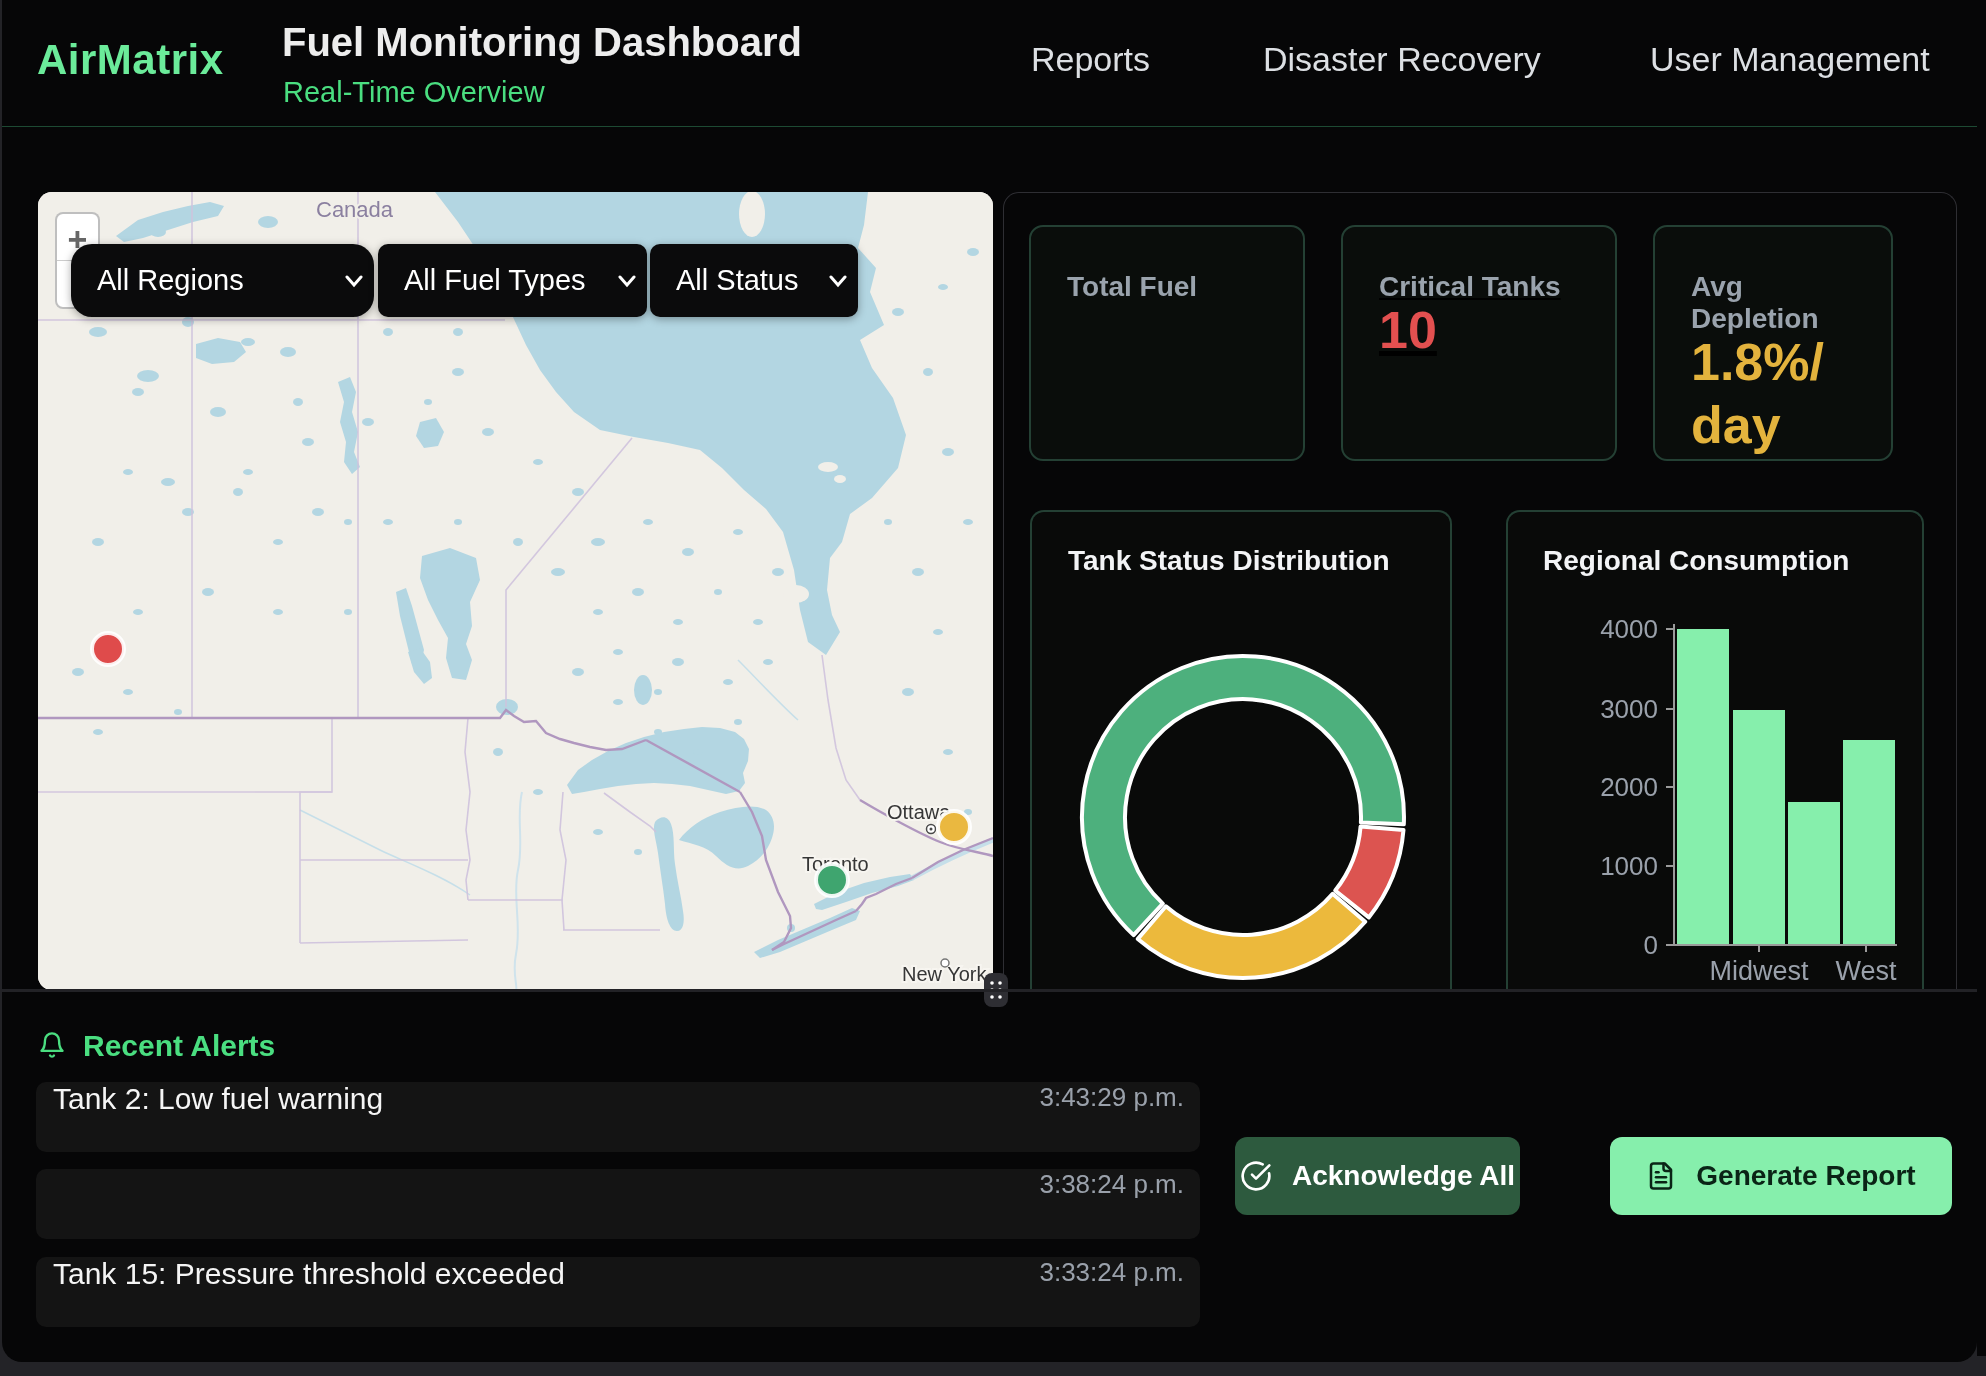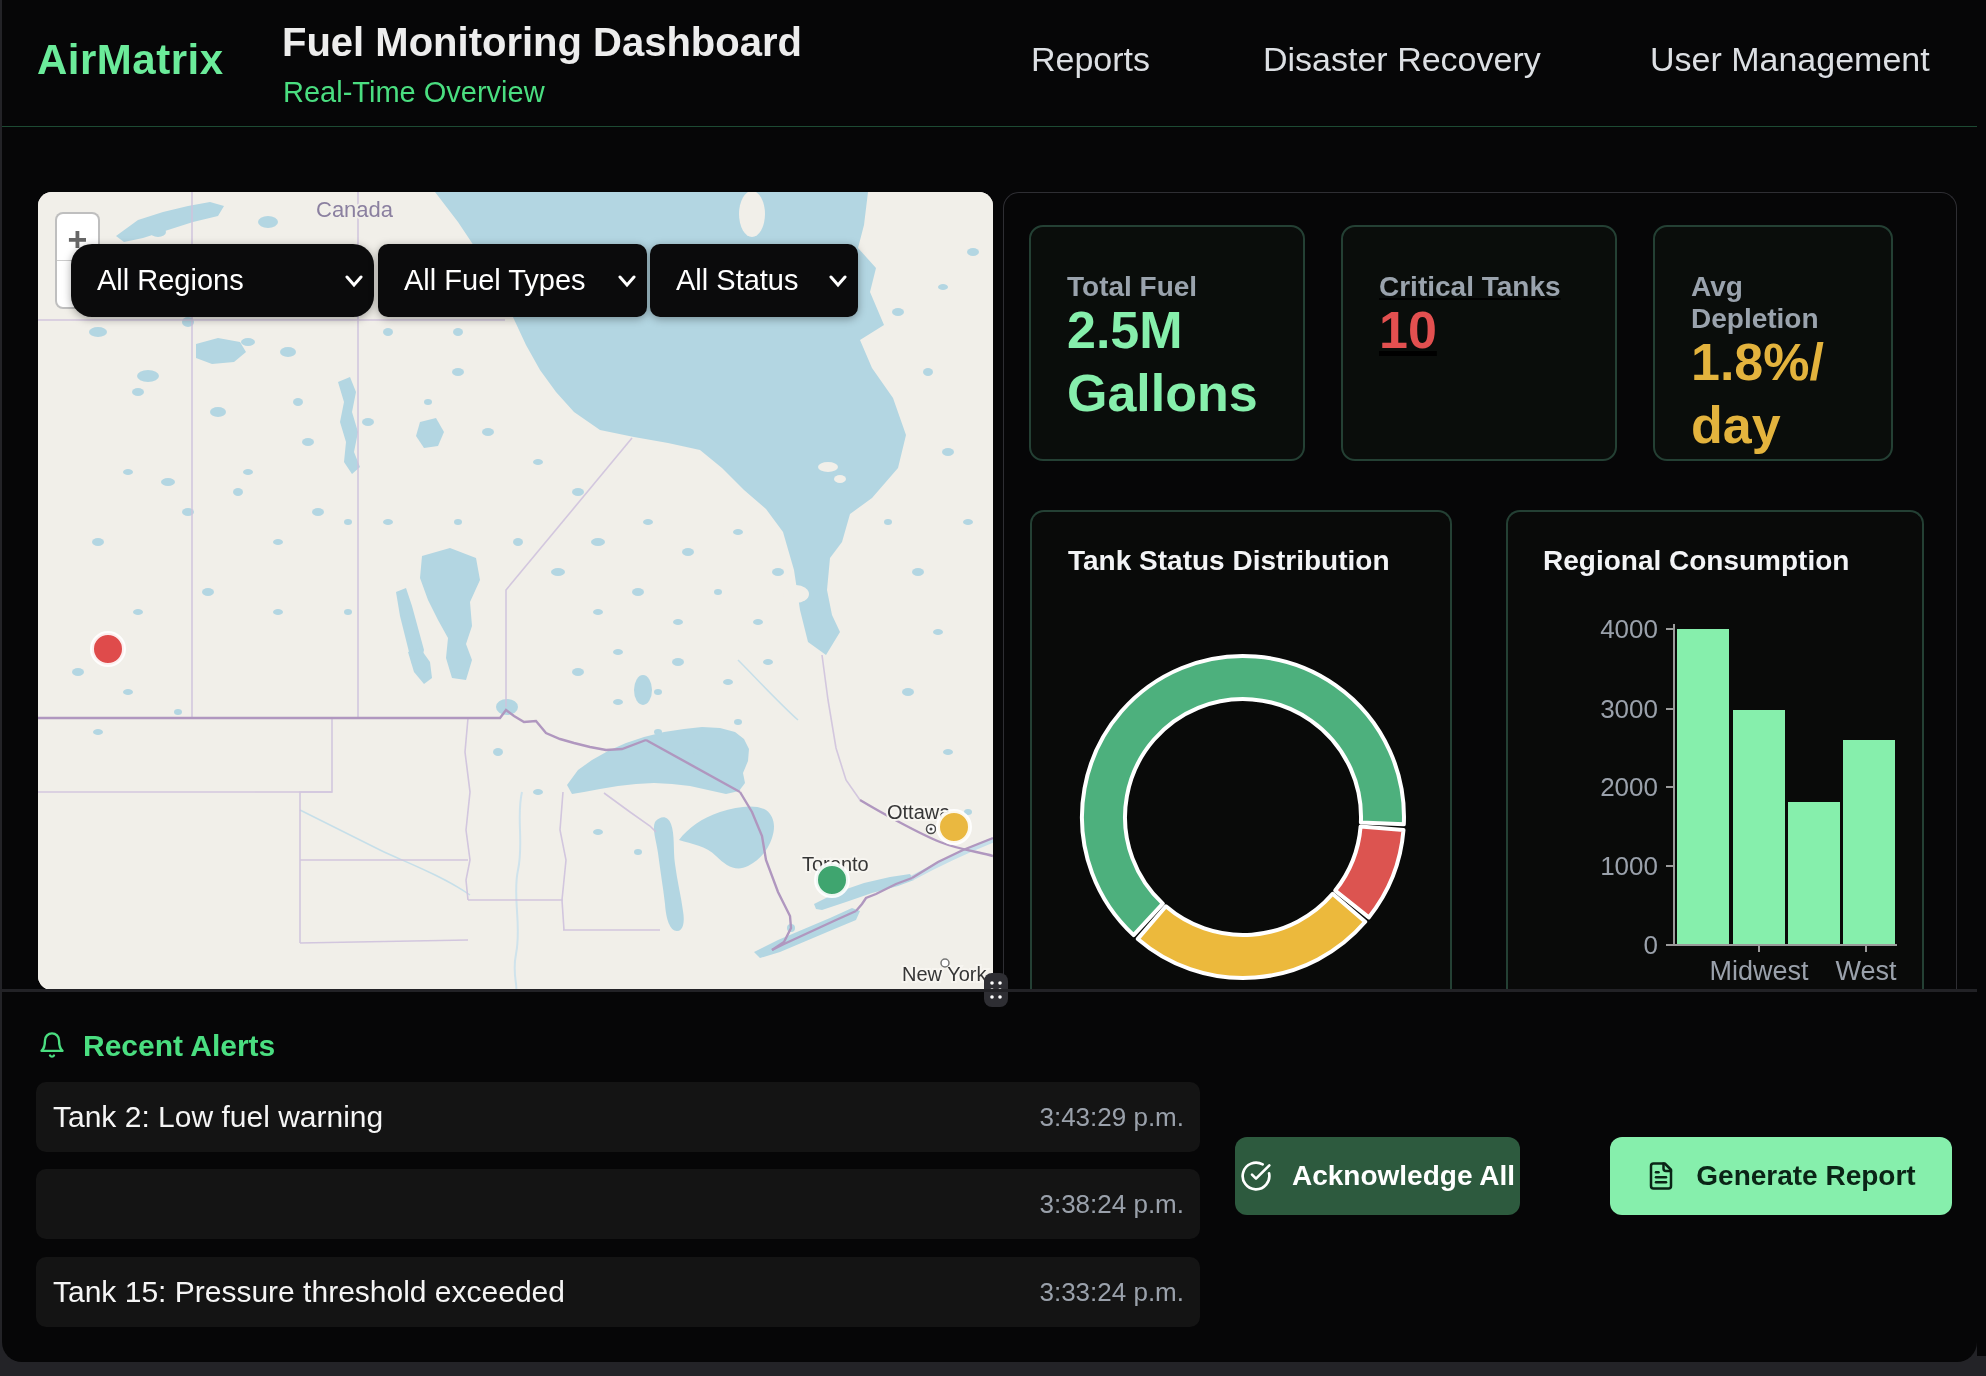--- a/index.html
+++ b/index.html
@@ -47,21 +47,21 @@
   #chart2 { left:1506px; width:418px; }
   .chart .ct { position:absolute; top:33px; font-size:28px; font-weight:700; color:#f3f4f6; }
   #chart1 .ct { left:36px; }
   #chart2 .ct { left:35px; }
   
   #handle { left:984px; top:973px; width:24px; height:34px; background:#2e2e33; border-radius:8px; }
   #divline { left:2px; top:989px; width:1975px; height:3px; background:#222226; }
   
   #alerttitle { left:83px; top:1029px; font-size:30px; font-weight:700; color:#4ade80; }
   .arow { left:36px; width:1164px; height:70px; background:#141414; border-radius:10px;
-    display:flex; align-items:center; padding:0 16px 0 17px; }
+    display:flex; align-items:flex-start; padding:0 16px 0 17px; }
   #arow1 { top:1082px; } #arow2 { top:1169px; } #arow3 { top:1257px; }
   .arow .msg { font-size:30px; color:#f5f5f5; }
   .arow .tm { margin-left:auto; font-size:26px; color:#9aa1ab; }
   .btn { top:1137px; height:78px; border-radius:12px; display:flex; align-items:center; justify-content:center; font-size:28px; font-weight:700; }
   #btn1 { left:1235px; width:285px; background:#2d5a3e; color:#fff; }
   #btn2 { left:1610px; width:342px; background:#86efac; color:#0a2416; }
   .btn svg { margin-right:20px; }
 </style>
 </head>
 <body>
@@ -259,21 +259,20 @@
         <path d="M2 3 L9 11 L16 3" stroke="#fff" stroke-width="3" fill="none" stroke-linecap="round"></path>
       </svg></div>
   <div class="abs dd" id="dd3">All Status<svg width="18" height="14" viewBox="0 0 18 14">
         <path d="M2 3 L9 11 L16 3" stroke="#fff" stroke-width="3" fill="none" stroke-linecap="round"></path>
       </svg></div>
 </div>
 
 <div class="abs" id="rpanel"></div>
 <div class="abs stat" id="stat1">
     <div class="lb">Total Fuel</div>
-    <div class="vl">2.5M<br>Gallons</div>
   </div>
 <div class="abs stat" id="stat2">
     <div class="lb">Critical Tanks</div>
     <div class="vl">10</div>
   </div>
 <div class="abs stat" id="stat3">
     <div class="lb">Avg Depletion</div>
     <div class="vl">1.8%/<br>day</div>
   </div>
 

